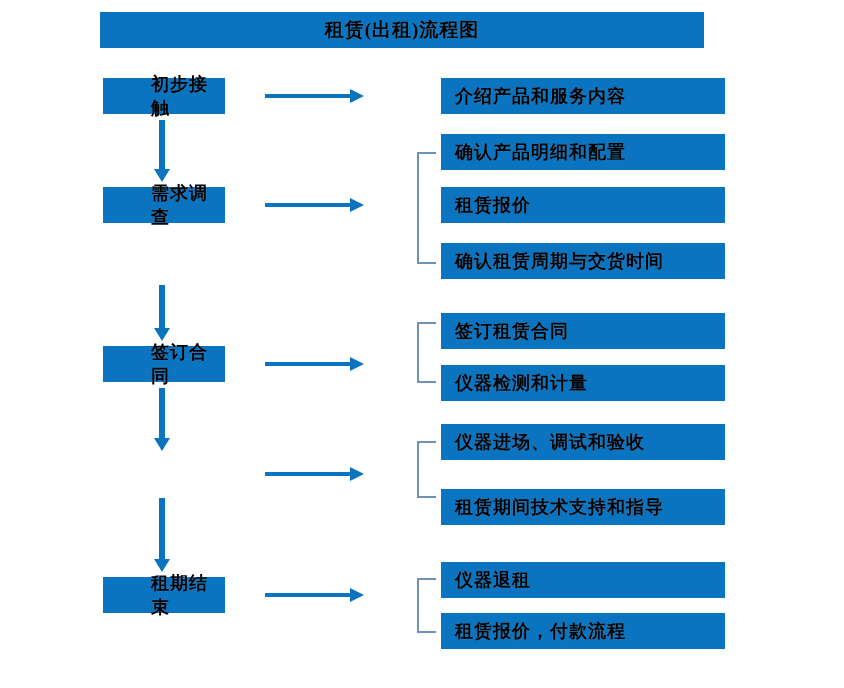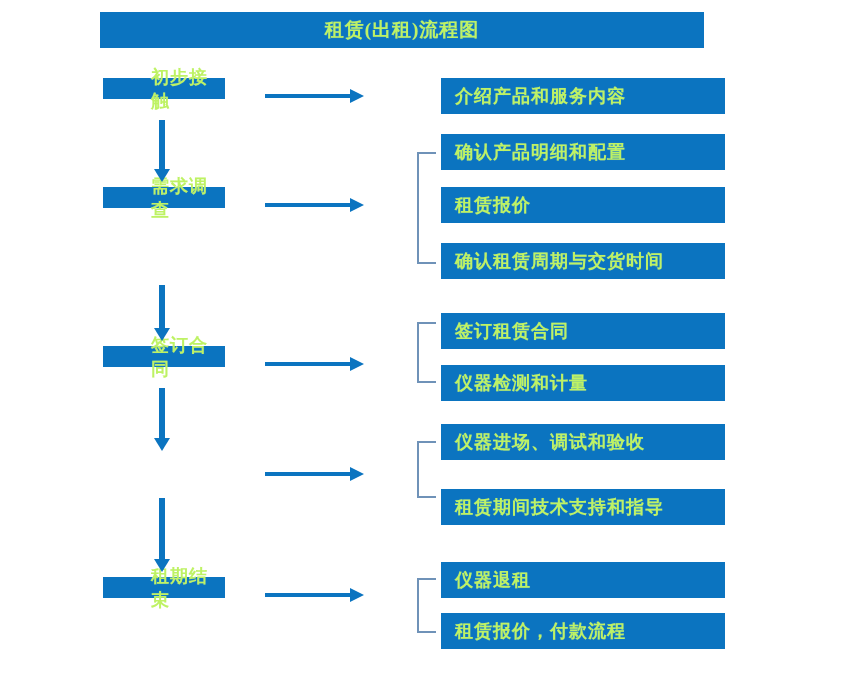--- a/index.html
+++ b/index.html
@@ -8,35 +8,35 @@
     background:#ffffff;
     font-family:"Liberation Serif","DejaVu Serif",serif;
     overflow:hidden;
     position:relative;
   }
   #canvas{position:absolute;left:0;top:0;width:844px;height:688px;}
 
   .box{
     position:absolute;
     background:#0b74c0;
-    color:#bef264;
+    color:#000000;
     font-weight:bold;
     display:flex;
     align-items:center;
     box-sizing:border-box;
     letter-spacing:1px;
     text-shadow:0 0 1px rgba(255,255,255,.25);
   }
   .title-bar{
     left:100px;top:12px;width:604px;height:36px;
     justify-content:center;
     font-size:19px;
   }
   .stage-box{
-    left:103px;width:122px;height:21px;
+    left:103px;width:122px;height:36px;
     justify-content:center;
     font-size:18px;
     padding-left:48px;
   }
   .detail-box{
     left:441px;width:284px;height:36px;
     padding-left:14px;
     font-size:18px;
   }
 

